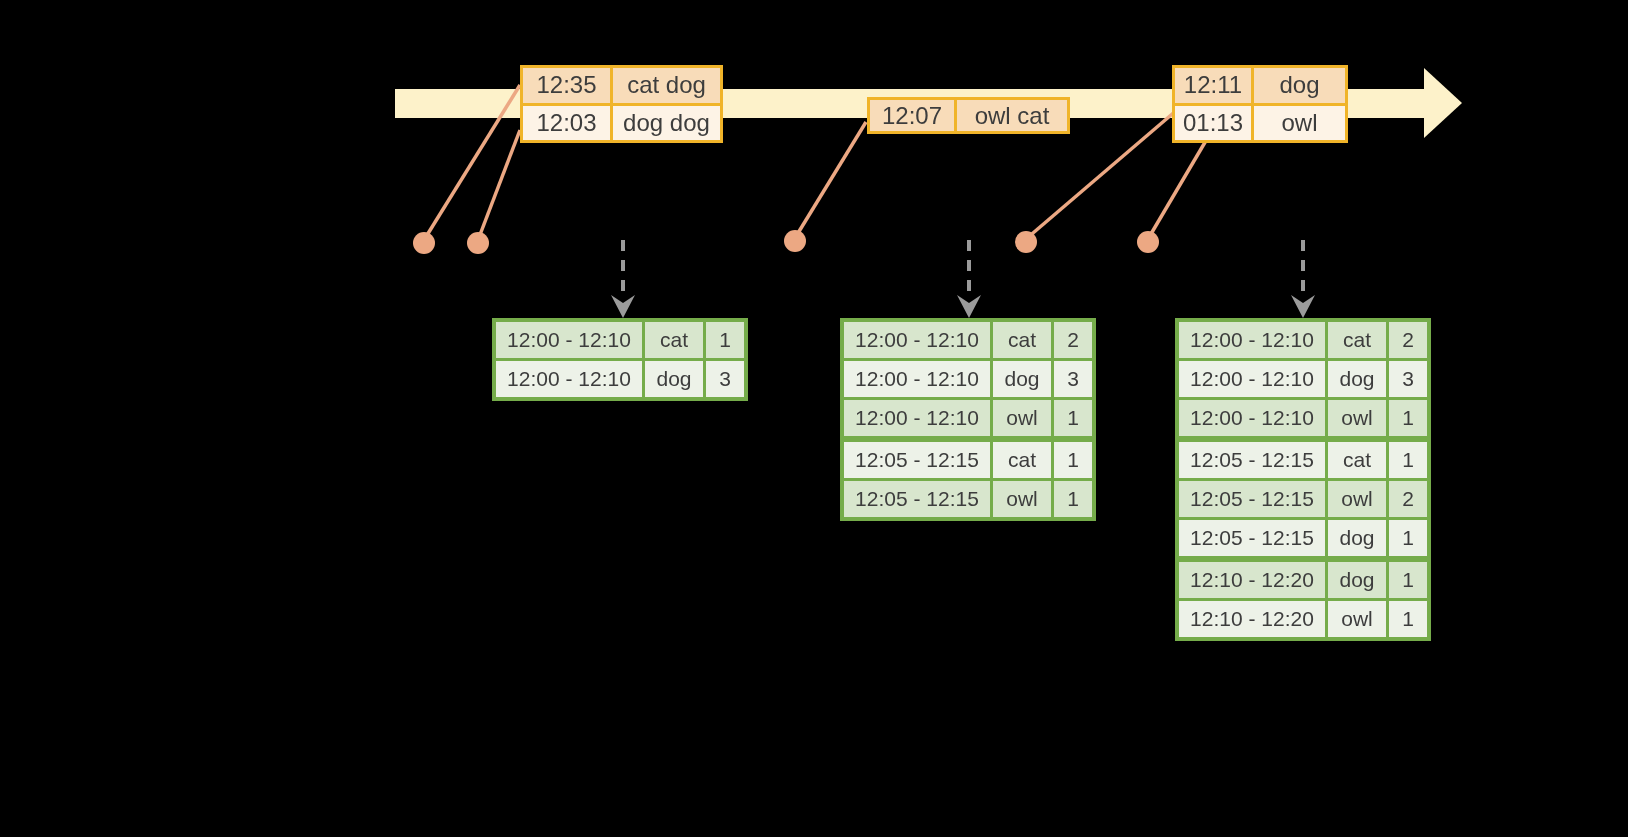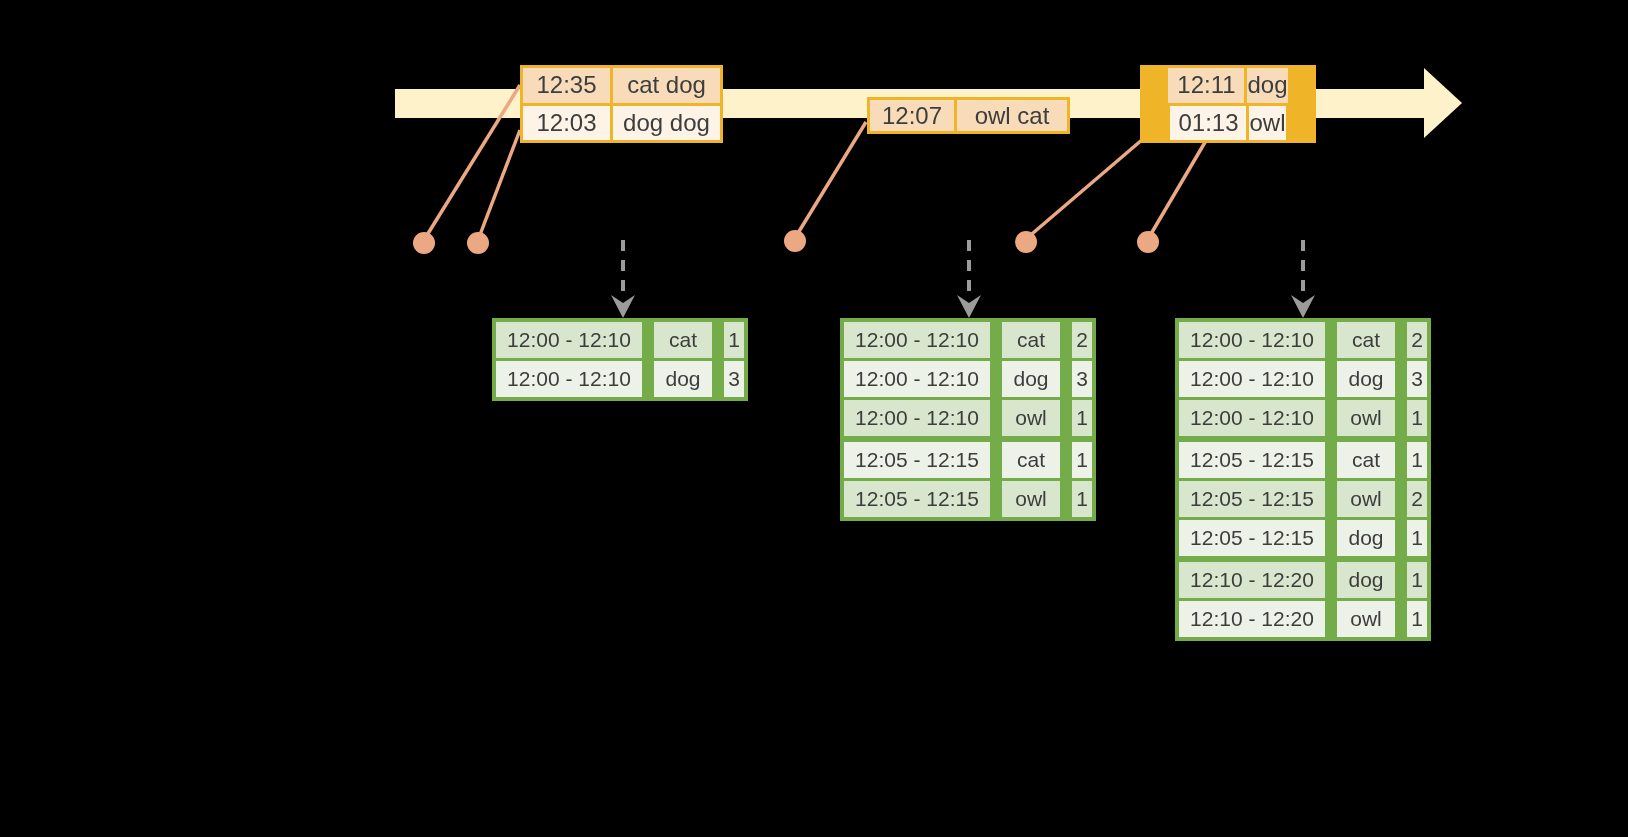--- a/index.html
+++ b/index.html
@@ -39,21 +39,21 @@
   }
   .event-cell.peach { background:var(--event-cell-peach,#f8dcb9); }
   .event-cell.cream { background:var(--event-cell-cream,#fdf3e6); }
   
   .result-table {
     position:absolute; width:248px;
     background:var(--result-border,#75ac4a);
     padding:4px; display:flex; flex-direction:column;
   }
   .result-row {
-    display:grid; grid-template-columns:146px 58px 1fr; gap:12px;
+    display:grid; grid-template-columns:146px 58px 1fr; gap:3px;
     height:36px; margin-top:3px;
   }
   .result-row:first-child { margin-top:0; }
   .result-row.newgroup { margin-top:6px; }
   .result-cell {
     display:flex; align-items:center; justify-content:center;
     font-size:21px; color:var(--text,#3d3d3d);
     background:var(--result-cell-light,#edf2e8);
   }
   .result-row.dark .result-cell { background:var(--result-cell-dark,#d8e6cd); }
@@ -96,21 +96,21 @@
         <div class="event-cell cream">12:03</div>
         <div class="event-cell cream">dog dog</div>
       </div>
     </div>
   <div class="event-box" id="event-box-1" style="left:867px; top:85px; width:197px; height:31px;margin-top:12px; --tcol:84px;">
       <div class="event-row" style="grid-template-columns: var(--tcol) 1fr;">
         <div class="event-cell peach">12:07</div>
         <div class="event-cell peach">owl cat</div>
       </div>
     </div>
-  <div class="event-box" id="event-box-2" style="left:1140px; top:65px; width:170px; height:72px;align-items:center; --tcol:76px;">
+  <div class="event-box" id="event-box-2" style="left:1172px; top:65px; width:170px; height:72px; --tcol:76px;">
       <div class="event-row" style="grid-template-columns: var(--tcol) 1fr;">
         <div class="event-cell peach">12:11</div>
         <div class="event-cell peach">dog</div>
       </div>
       <div class="event-row" style="grid-template-columns: var(--tcol) 1fr;">
         <div class="event-cell cream">01:13</div>
         <div class="event-cell cream">owl</div>
       </div>
     </div>
 

